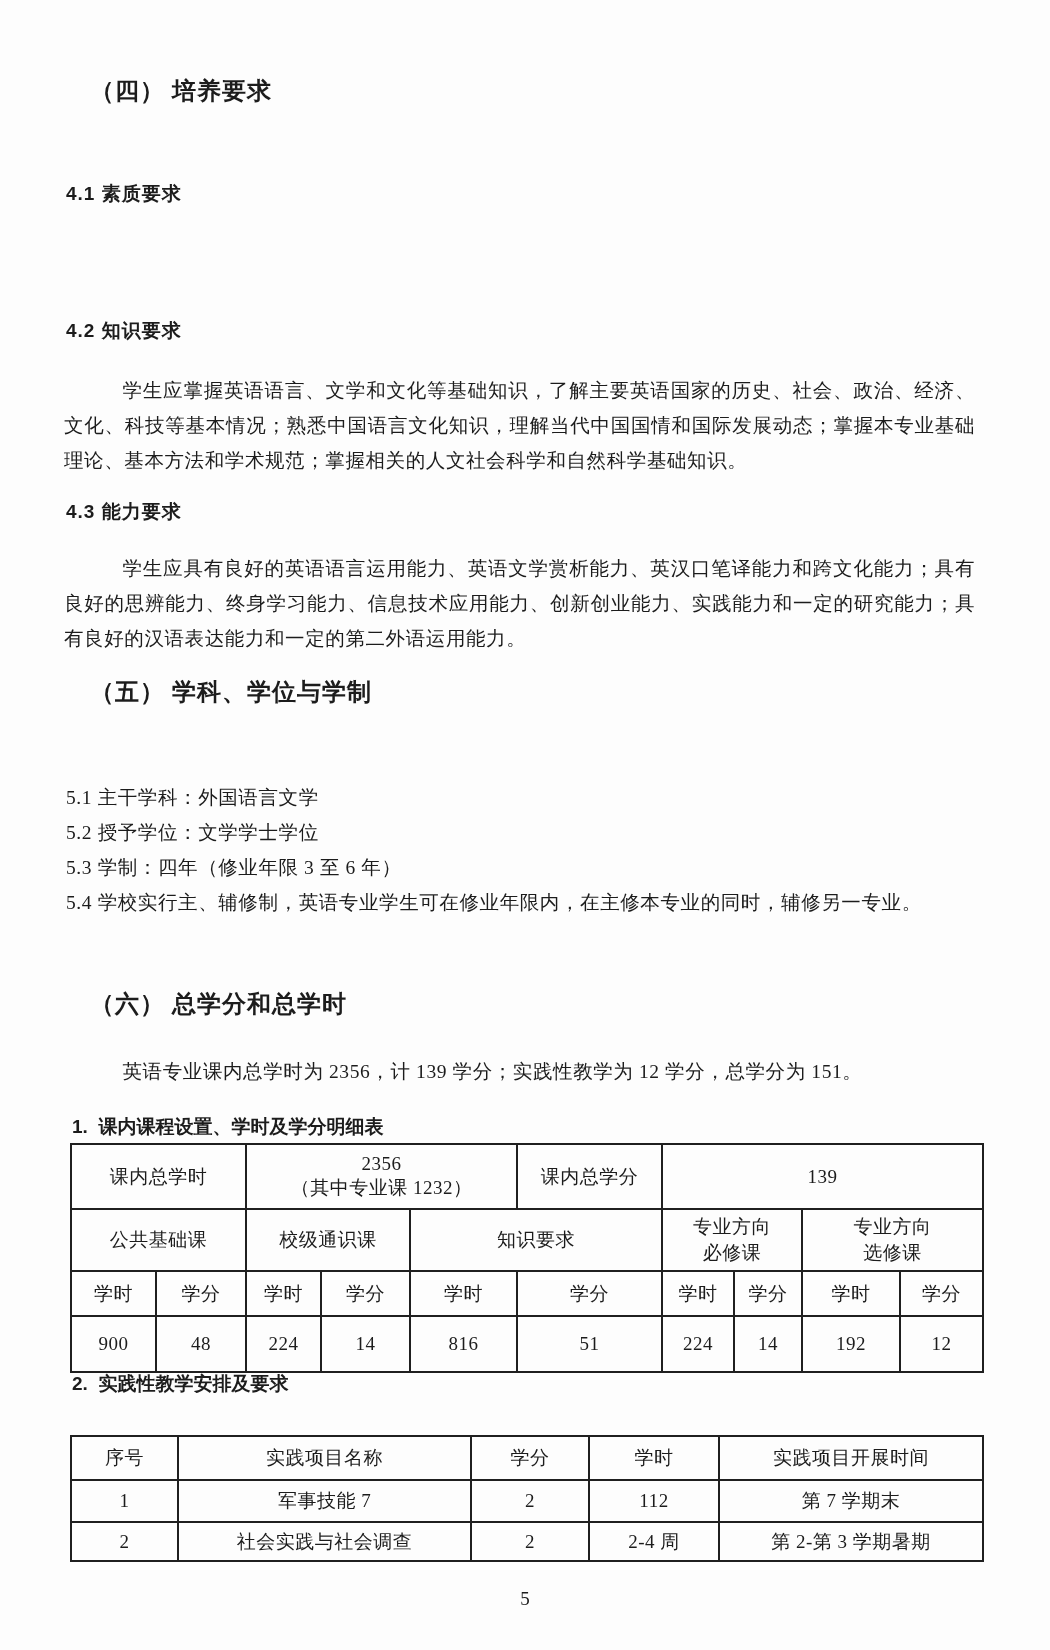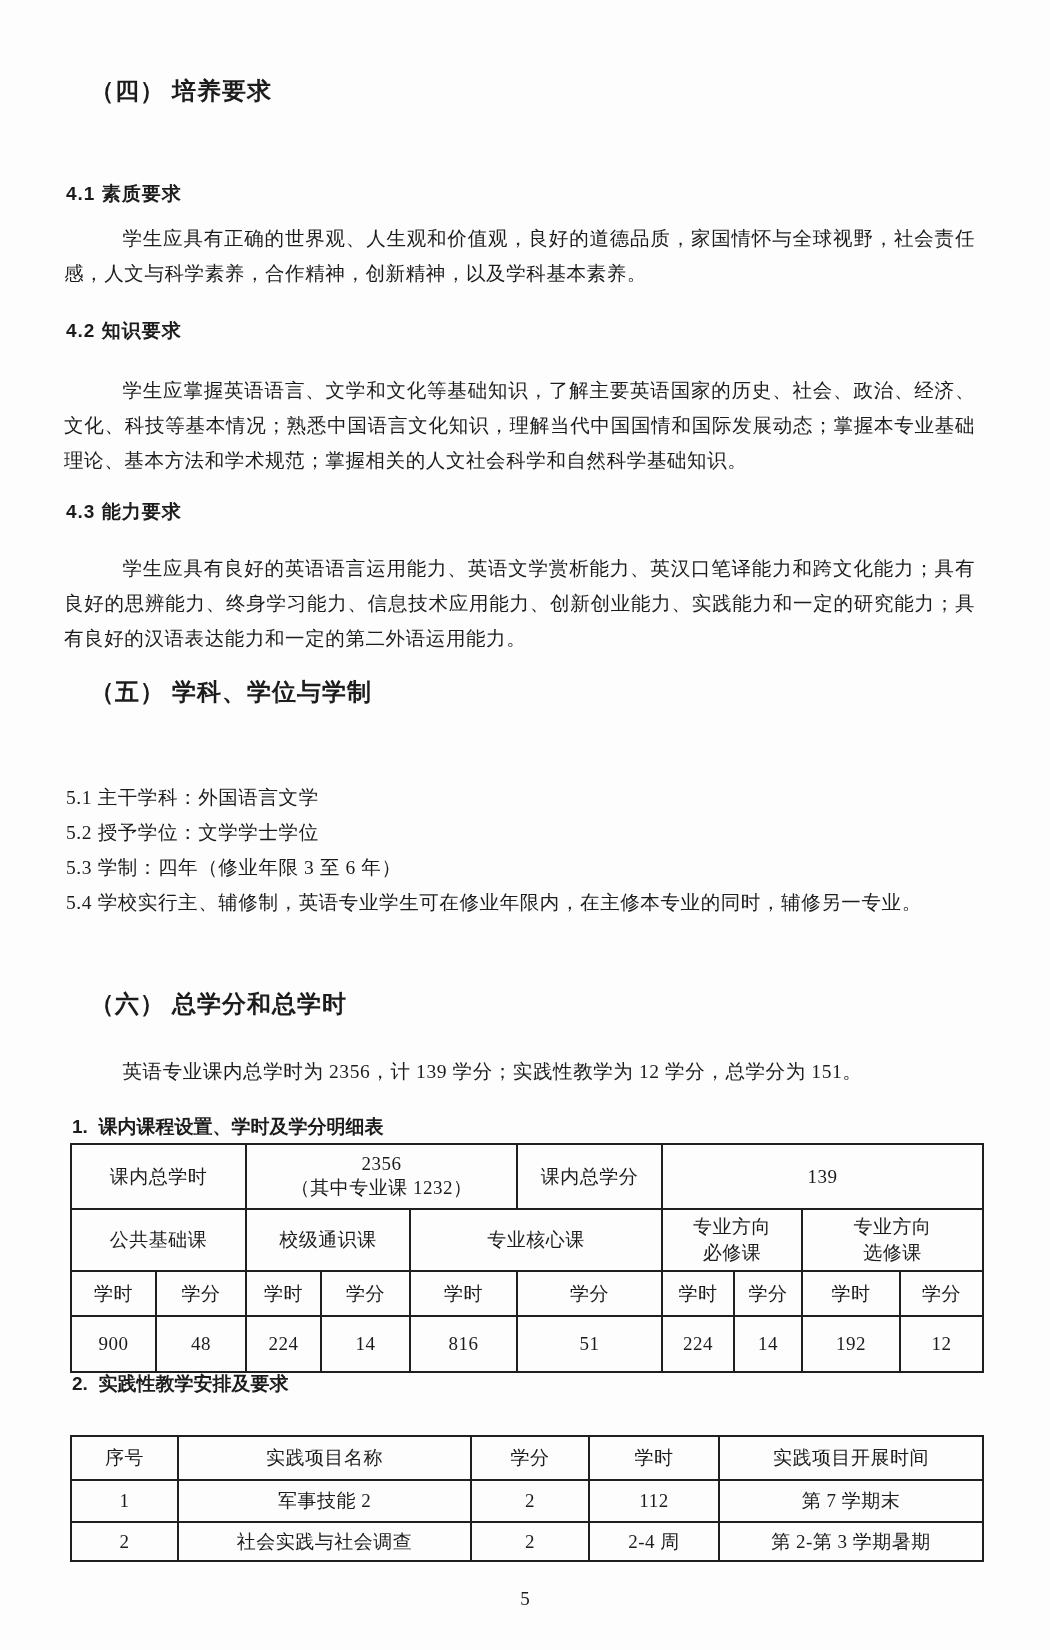--- a/index.html
+++ b/index.html
@@ -77,21 +77,20 @@
   }
 </style>
 </head>
 <body>
 
 <div class="page">
 
   <div class="h-main" style="top:75px; left:90px;">（四） 培养要求</div>
 
   <div class="h-sub" style="top:168px; left:66px;margin-top:13px;">4.1 素质要求</div>
-  <div class="body-p" style="top:221px;">学生应具有正确的世界观、人生观和价值观，良好的道德品质，家国情怀与全球视野，社会责任感，人文与科学素养，合作精神，创新精神，以及学科基本素养。</div>
 
   <div class="h-sub" style="top:318px; left:66px;text-align:center;">4.2 知识要求</div>
   <div class="body-p" style="top:373px;">学生应掌握英语语言、文学和文化等基础知识，了解主要英语国家的历史、社会、政治、经济、文化、科技等基本情况；熟悉中国语言文化知识，理解当代中国国情和国际发展动态；掌握本专业基础理论、基本方法和学术规范；掌握相关的人文社会科学和自然科学基础知识。</div>
 
   <div class="h-sub" style="top:499px; left:66px;">4.3 能力要求</div>
   <div class="body-p" style="top:551px;">学生应具有良好的英语语言运用能力、英语文学赏析能力、英汉口笔译能力和跨文化能力；具有良好的思辨能力、终身学习能力、信息技术应用能力、创新创业能力、实践能力和一定的研究能力；具有良好的汉语表达能力和一定的第二外语运用能力。</div>
 
   <div class="h-main" style="top:676px; left:90px;">（五） 学科、学位与学制</div>
 
   <div class="list5" style="top:780px;">
@@ -123,21 +122,21 @@
         <tr style="height:65px">
       <td colspan="2">课内总学时</td>
       <td colspan="3">2356
 （其中专业课 1232）</td>
       <td>课内总学分</td>
       <td colspan="4">139</td>
     </tr>
     <tr style="height:62px">
       <td colspan="2">公共基础课</td>
       <td colspan="2">校级通识课</td>
-      <td colspan="2">专业核心课</td>
+      <td colspan="2">知识要求</td>
       <td colspan="2">专业方向
 必修课</td>
       <td colspan="2">专业方向
 选修课</td>
     </tr>
     <tr style="height:45px">
       <td>学时</td>
       <td>学分</td>
       <td>学时</td>
       <td>学分</td>
@@ -176,21 +175,21 @@
     <tbody>
         <tr style="height:44px">
       <td>序号</td>
       <td>实践项目名称</td>
       <td>学分</td>
       <td>学时</td>
       <td>实践项目开展时间</td>
     </tr>
     <tr style="height:42px">
       <td>1</td>
-      <td>军事技能 2</td>
+      <td>军事技能 7</td>
       <td>2</td>
       <td>112</td>
       <td>第 7 学期末</td>
     </tr>
     <tr style="height:39px">
       <td>2</td>
       <td>社会实践与社会调查</td>
       <td>2</td>
       <td>2-4 周</td>
       <td>第 2-第 3 学期暑期</td>

